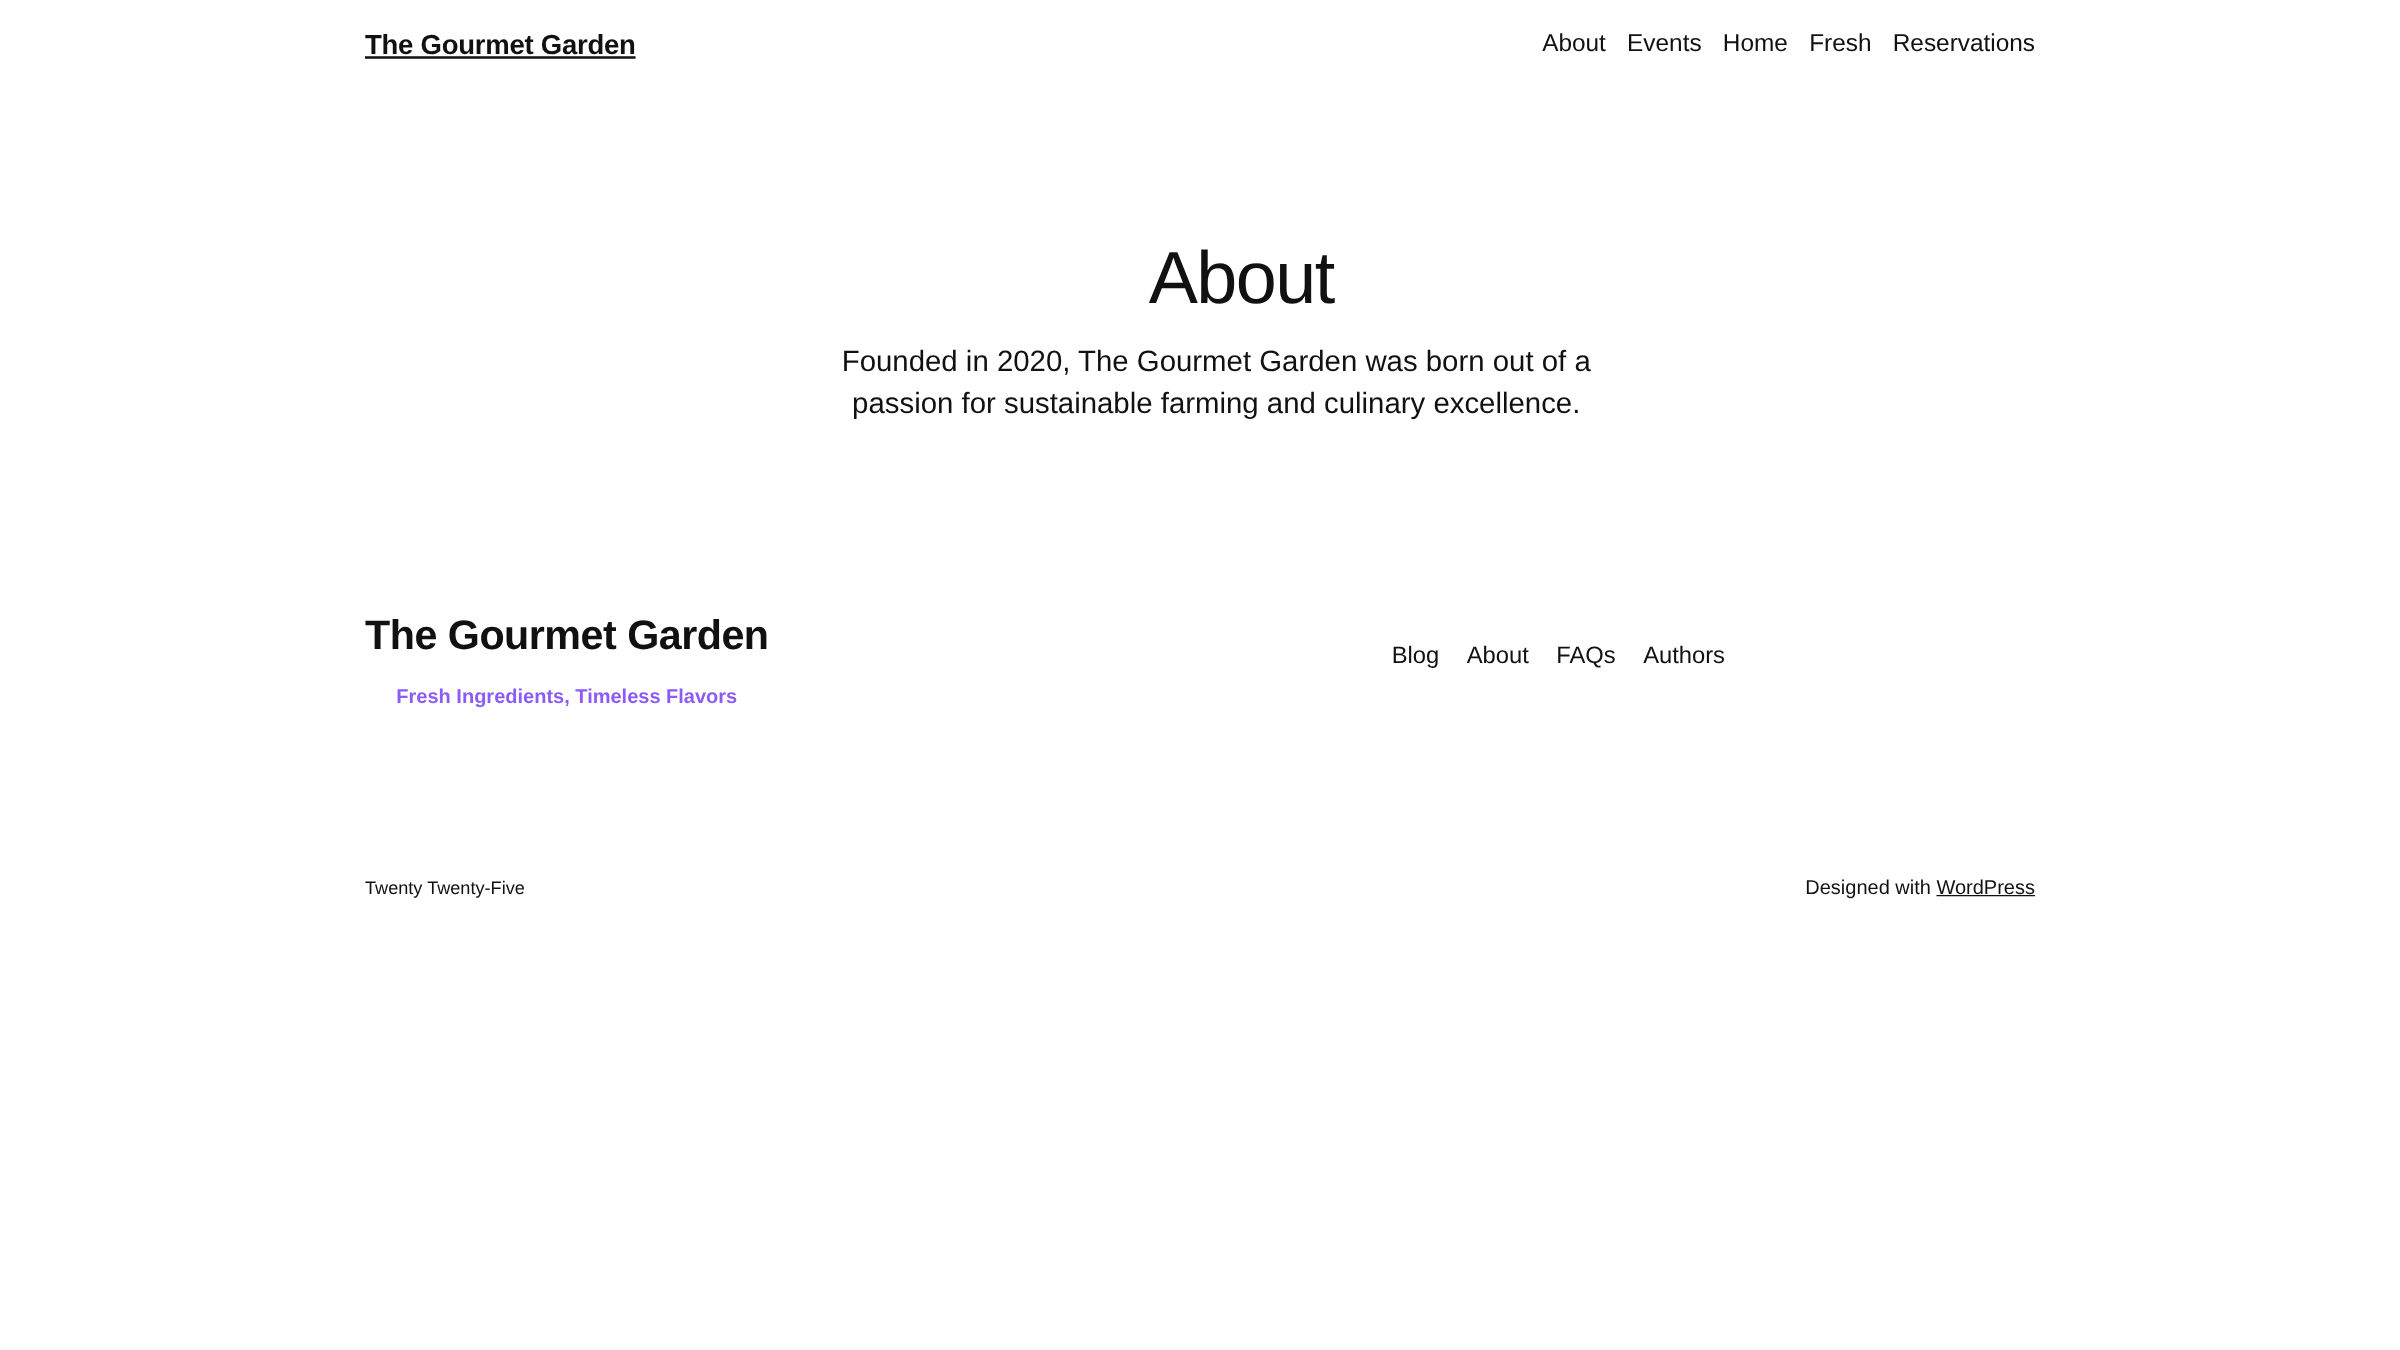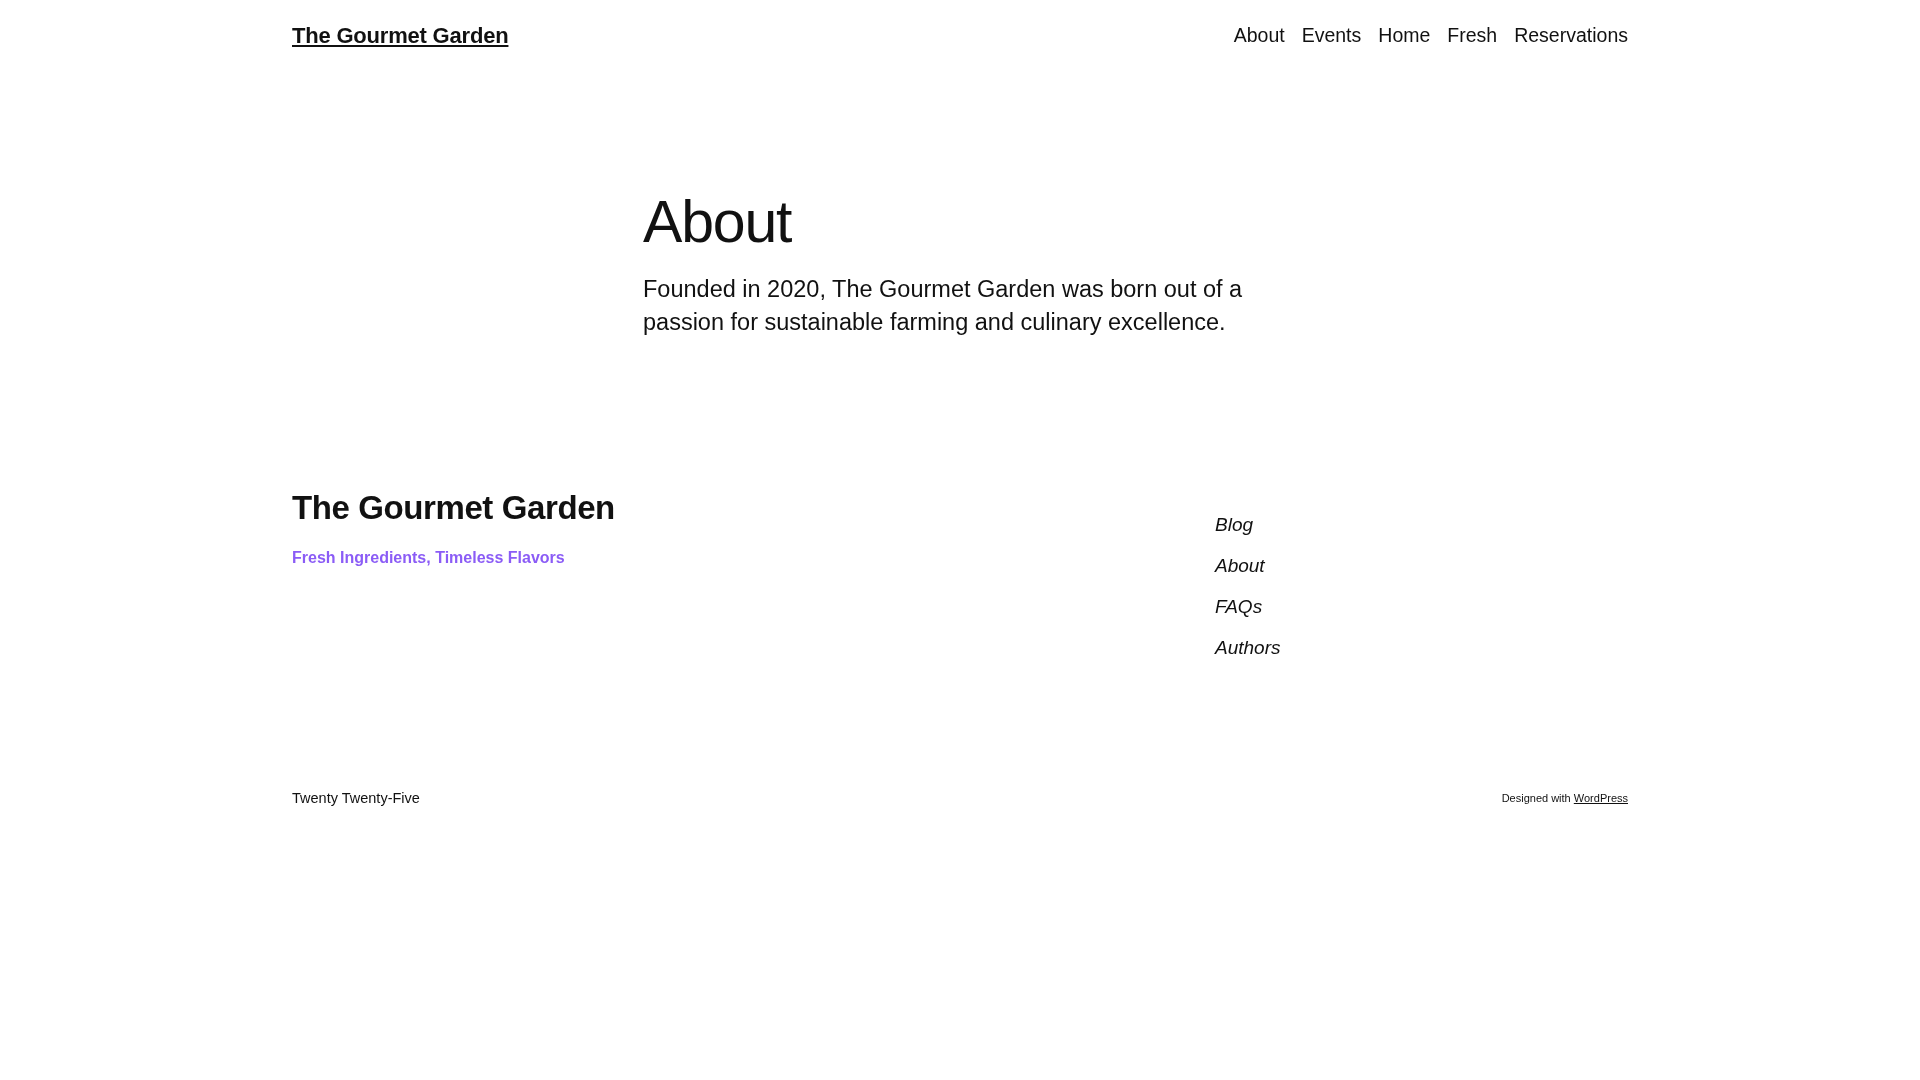--- a/index.html
+++ b/index.html
@@ -1,15 +1,15 @@
 <!DOCTYPE html>
 <html><head>
 <meta charset="utf-8">
 <style>
-  * { box-sizing: border-box; }
+  * { box-sizing: border-box; text-align: center; }
   html, body {
     margin: 0;
     padding: 0;
     width: 1920px;
     height: 1080px;
     background: #ffffff;
     font-family: "Liberation Sans", sans-serif;
     color: #111111;
     overflow: hidden;
   }
@@ -124,24 +124,23 @@
 
   .footer-nav-groups {
     display: flex;
     gap: 44px;
     margin-top: 25px;
     margin-right: 248px;
   }
 
   .footer-col {
     display: flex;
-    flex-direction: column;
+    flex-direction: row;
     gap: 22px;
     min-width: 165px;
-    font-style: italic;
   }
 
   .footer-link {
     font-size: 19px;
     color: #111111;
     text-decoration: none;
     line-height: 1;
     cursor: pointer;
     white-space: nowrap;
   }
@@ -153,21 +152,21 @@
     margin-top: 134px;
   }
 
   .footer-theme-name {
     font-size: 14.5px;
     color: #111111;
     line-height: 1;
   }
 
   .footer-credit {
-    font-size: 11px;
+    font-size: 16px;
     color: #111111;
     line-height: 1;
     white-space: nowrap;
     margin-left: 35px;
   }
 
   .footer-credit a {
     color: #111111;
     text-decoration: underline;
     cursor: pointer;

